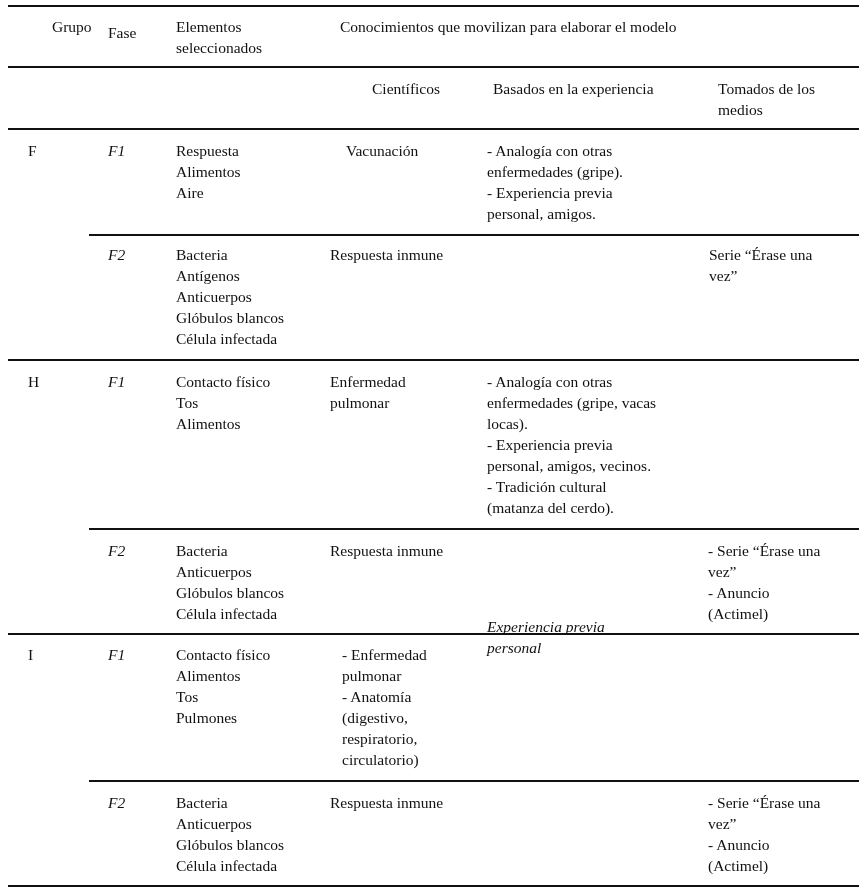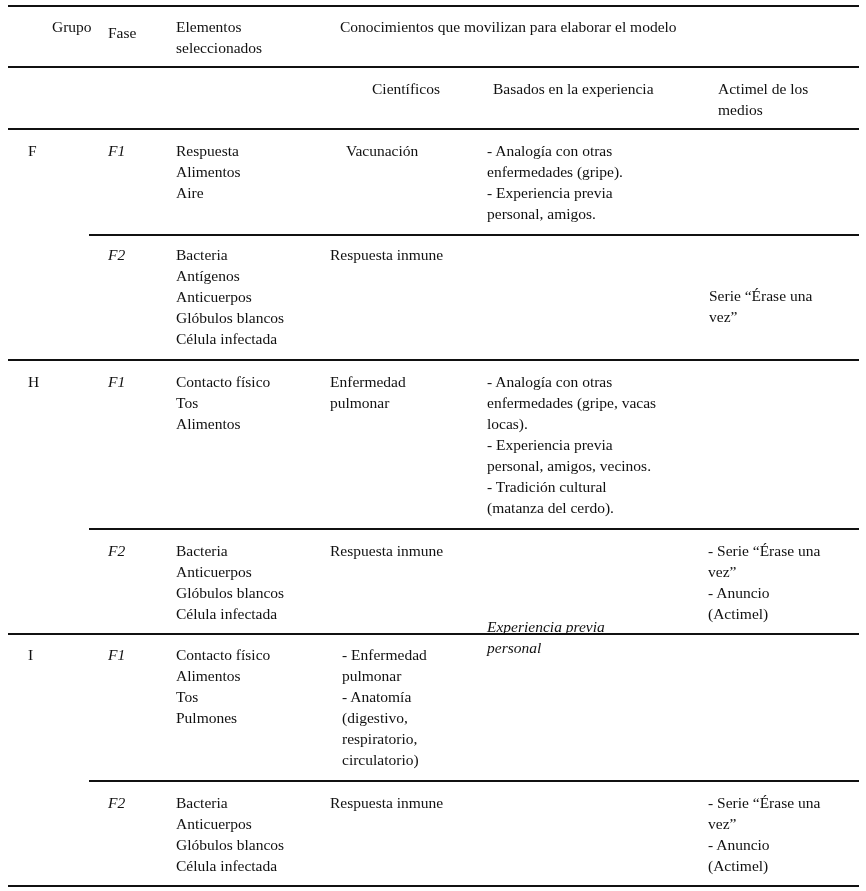--- a/index.html
+++ b/index.html
@@ -26,21 +26,21 @@
 <div class="hline" style="left:8px; top:885px; width:851px;"></div>
 
 <div class="cell" style="left:28px; top:16px;margin-left:24px;">Grupo</div>
 <div class="cell" style="left:108px; top:16px;margin-top:6px;">Fase</div>
 <div class="cell" style="left:176px; top:16px;">Elementos
 seleccionados</div>
 <div class="cell" style="left:340px; top:16px;text-align:center;">Conocimientos que movilizan para elaborar el modelo</div>
 
 <div class="cell" style="left:340px; top:78px;margin-left:32px;">Científicos</div>
 <div class="cell" style="left:493px; top:78px;">Basados en la experiencia</div>
-<div class="cell" style="left:718px; top:78px;">Actimel de los
+<div class="cell" style="left:718px; top:78px;">Tomados de los
 medios</div>
 
 <div class="cell" style="left:28px; top:140px;">F</div>
 <div class="cell italic" style="left:108px; top:140px;">F1</div>
 <div class="cell" style="left:176px; top:140px;">Respuesta
 Alimentos
 Aire</div>
 <div class="cell" style="left:346px; top:140px;">Vacunación</div>
 <div class="cell" style="left:487px; top:140px;">- Analogía con otras
 enfermedades (gripe).
@@ -49,21 +49,21 @@
 <div class="cell" style="left:708px; top:140px;"></div>
 
 <div class="cell italic" style="left:108px; top:244px;">F2</div>
 <div class="cell" style="left:176px; top:244px;">Bacteria
 Antígenos
 Anticuerpos
 Glóbulos blancos
 Célula infectada</div>
 <div class="cell" style="left:330px; top:244px;">Respuesta inmune</div>
 <div class="cell" style="left:487px; top:244px;"></div>
-<div class="cell" style="left:709px; top:244px;margin-top:41px;"> Serie “Érase una
+<div class="cell" style="left:709px; top:244px;"> Serie “Érase una
 vez”</div>
 
 <div class="cell" style="left:28px; top:371px;">H</div>
 <div class="cell italic" style="left:108px; top:371px;">F1</div>
 <div class="cell" style="left:176px; top:371px;">Contacto físico
 Tos
 Alimentos</div>
 <div class="cell" style="left:330px; top:371px;">Enfermedad
 pulmonar</div>
 <div class="cell" style="left:487px; top:371px;">- Analogía con otras

